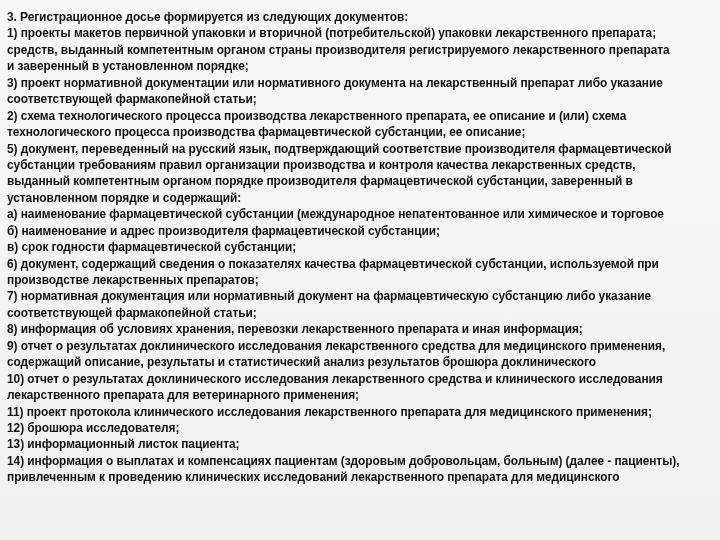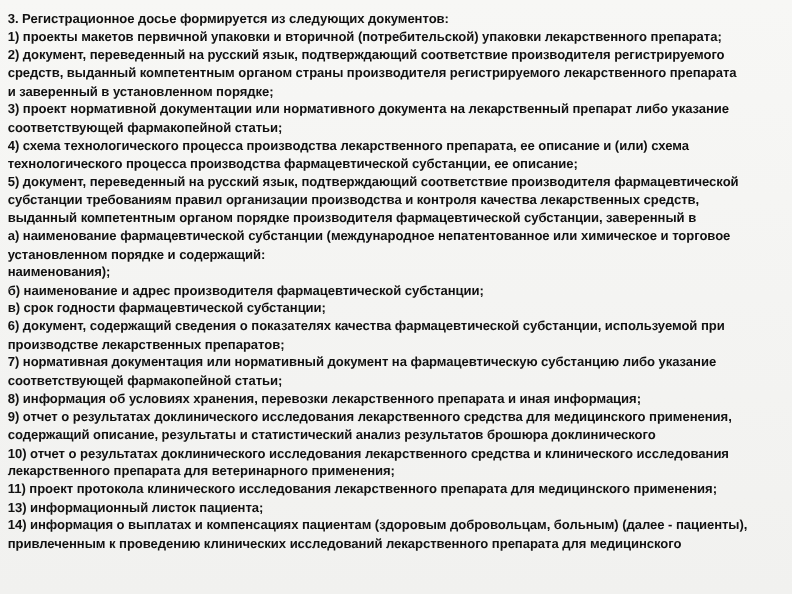--- a/index.html
+++ b/index.html
@@ -38,43 +38,42 @@
       height: 16.45px;
     }
   </style>
 </head>
 <body>
 
 <div class="page">
   <div class="doc">
     <span class="line">3. Регистрационное досье формируется из следующих документов:</span>
     <span class="line">1) проекты макетов первичной упаковки и вторичной (потребительской) упаковки лекарственного препарата;</span>
-    <span class="line">2) документ, переведенный на русский язык, подтверждающий соответствие производителя регистрируемого</span>
     <span class="line">средств, выданный компетентным органом страны производителя регистрируемого лекарственного препарата</span>
     <span class="line">и заверенный в установленном порядке;</span>
     <span class="line">3) проект нормативной документации или нормативного документа на лекарственный препарат либо указание</span>
     <span class="line">соответствующей фармакопейной статьи;</span>
-    <span class="line">4) схема технологического процесса производства лекарственного препарата, ее описание и (или) схема</span>
+    <span class="line">2) схема технологического процесса производства лекарственного препарата, ее описание и (или) схема</span>
     <span class="line">технологического процесса производства фармацевтической субстанции, ее описание;</span>
     <span class="line">5) документ, переведенный на русский язык, подтверждающий соответствие производителя фармацевтической</span>
     <span class="line">субстанции требованиям правил организации производства и контроля качества лекарственных средств,</span>
     <span class="line">выданный компетентным органом порядке производителя фармацевтической субстанции, заверенный в</span>
+    <span class="line">установленном порядке и содержащий:</span>
     <span class="line">а) наименование фармацевтической субстанции (международное непатентованное или химическое и торговое</span>
-    <span class="line">установленном порядке и содержащий:</span>
-    <span class="line">наименования);</span>
     <span class="line">б) наименование и адрес производителя фармацевтической субстанции;</span>
     <span class="line">в) срок годности фармацевтической субстанции;</span>
     <span class="line">6) документ, содержащий сведения о показателях качества фармацевтической субстанции, используемой при</span>
     <span class="line">производстве лекарственных препаратов;</span>
     <span class="line">7) нормативная документация или нормативный документ на фармацевтическую субстанцию либо указание</span>
     <span class="line">соответствующей фармакопейной статьи;</span>
     <span class="line">8) информация об условиях хранения, перевозки лекарственного препарата и иная информация;</span>
     <span class="line">9) отчет о результатах доклинического исследования лекарственного средства для медицинского применения,</span>
     <span class="line">содержащий описание, результаты и статистический анализ результатов брошюра доклинического</span>
     <span class="line">10) отчет о результатах доклинического исследования лекарственного средства и клинического исследования</span>
     <span class="line">лекарственного препарата для ветеринарного применения;</span>
     <span class="line">11) проект протокола клинического исследования лекарственного препарата для медицинского применения;</span>
+    <span class="line">12) брошюра исследователя;</span>
     <span class="line">13) информационный листок пациента;</span>
     <span class="line">14) информация о выплатах и компенсациях пациентам (здоровым добровольцам, больным) (далее - пациенты),</span>
     <span class="line">привлеченным к проведению клинических исследований лекарственного препарата для медицинского</span>
 
   </div>
 </div>
 
 </body></html>

